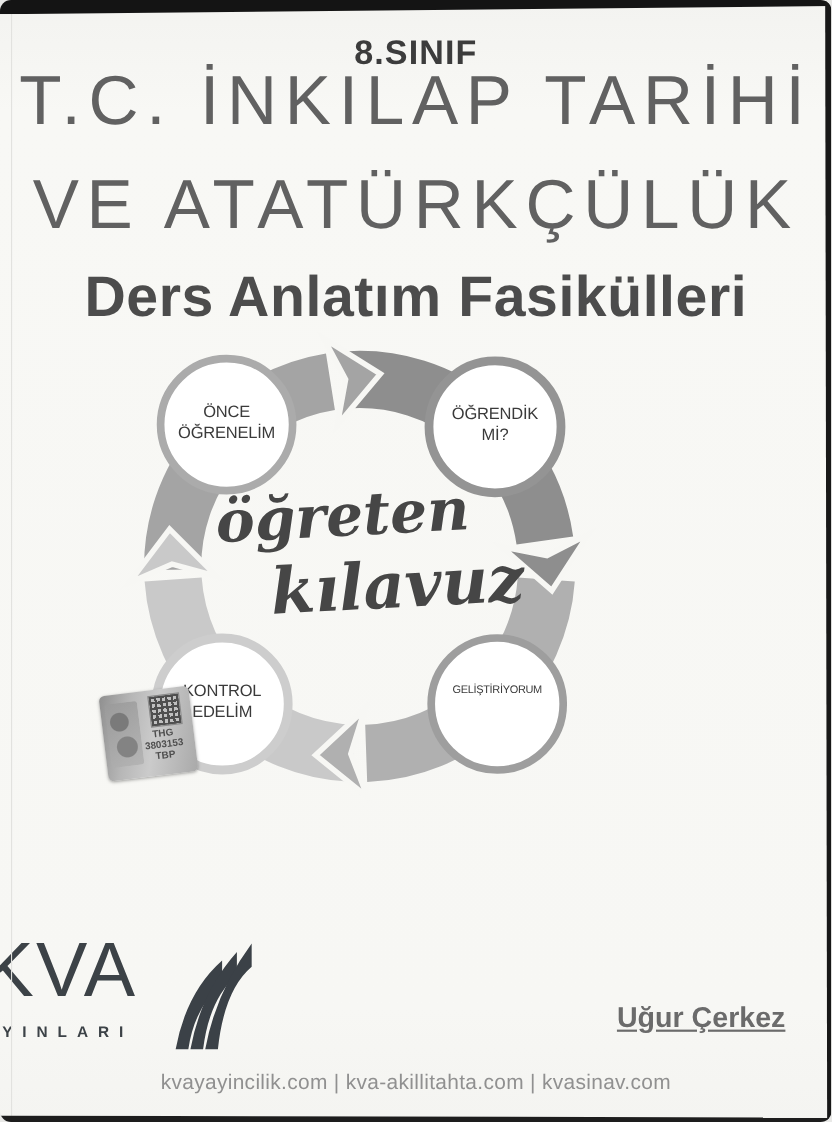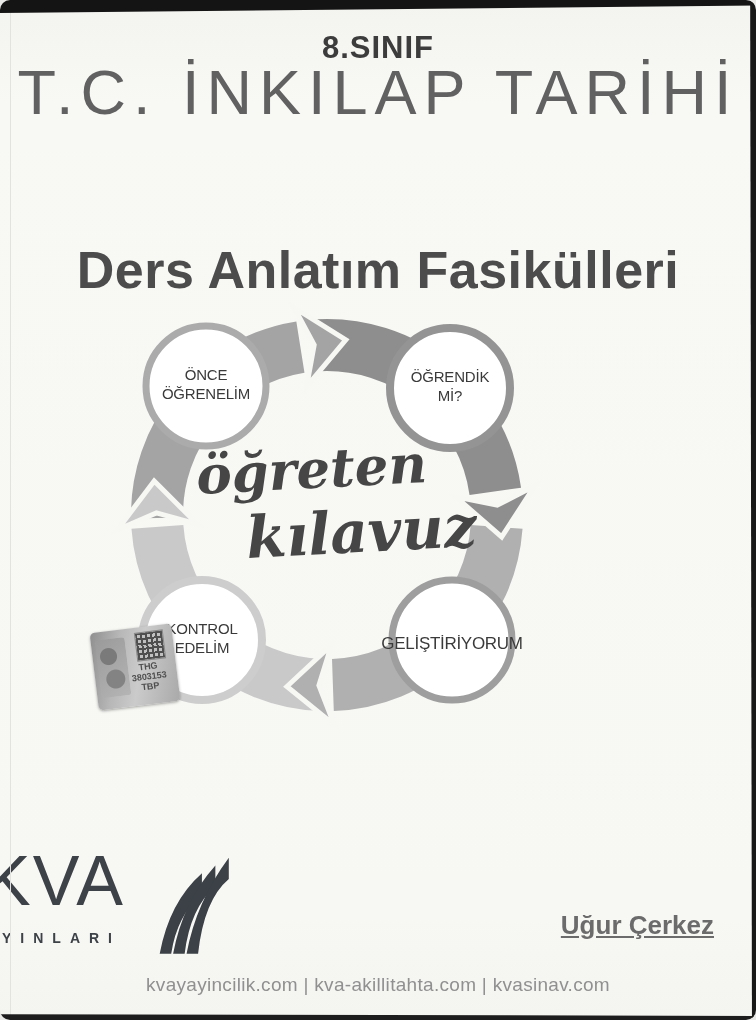--- a/index.html
+++ b/index.html
@@ -26,21 +26,21 @@
   .subtitle{top:240px;font-size:52px;font-weight:700;color:#4c4c4c;letter-spacing:0.5px;}
 
   
   .cycle{position:absolute;left:58px;top:298px;width:600px;height:436px;}
   .cycle svg{position:absolute;left:0;top:0;}
   .bubble-label{position:absolute;width:120px;text-align:center;font-weight:400;color:#3a3a3a;
                 font-size:15px;line-height:19px;letter-spacing:-0.2px;z-index:5;}
   .bl-tl{left:88px;top:67px;}
   .bl-tr{left:332px;top:69px;}
   .bl-bl{left:84px;top:321px;}
-  .bl-br{left:314px;top:336px;width:160px;font-size:17px;letter-spacing:-0.3px;}
+  .bl-br{left:314px;top:320px;width:160px;font-size:10px;letter-spacing:-0.3px;}
   .script-word{position:absolute;font-family:"DejaVu Serif",serif;font-style:italic;font-weight:700;
                color:#464646;z-index:4;transform:rotate(-3deg);white-space:nowrap;}
   .sw1{left:138px;top:140px;font-size:53px;}
   .sw2{left:188px;top:200px;font-size:58px;}
 
   
   .sticker{position:absolute;left:36px;top:330px;width:82px;height:78px;z-index:8;
            transform:rotate(-7deg);border-radius:5px;
            background:linear-gradient(105deg,#8f8f8f 0%,#b7b7b7 30%,#cbcbcb 55%,#a9a9a9 100%);
            box-shadow:0 1px 3px rgba(0,0,0,.35);}
@@ -74,20 +74,21 @@
 </style>
 </head>
 <body>
 
 <div id="page">
 
   <div class="scan-left-crease"></div>
 
   <div class="center-line grade">8.SINIF</div>
   <div class="center-line title title1">T.C. İNKILAP TARİHİ</div>
+  <div class="center-line title title2">VE ATATÜRKÇÜLÜK</div>
   <div class="center-line subtitle">Ders Anlatım Fasikülleri</div>
 
   <div class="cycle">
     <svg width="600" height="436" viewBox="0 0 600 436">
 
       <path d="M 99.0 220.0 A 170 170 0 0 1 242.4 49.1" fill="none" stroke="#a4a4a4" stroke-width="52"></path>
       <path d="M 260.1 47.2 A 170 170 0 0 1 437.3 193.3" fill="none" stroke="#8e8e8e" stroke-width="52"></path>
       <path d="M 438.6 228.9 A 170 170 0 0 1 274.9 386.9" fill="none" stroke="#b0b0b0" stroke-width="52"></path>
       <path d="M 263.1 386.9 A 170 170 0 0 1 99.4 228.9" fill="none" stroke="#c9c9c9" stroke-width="52"></path>
 

